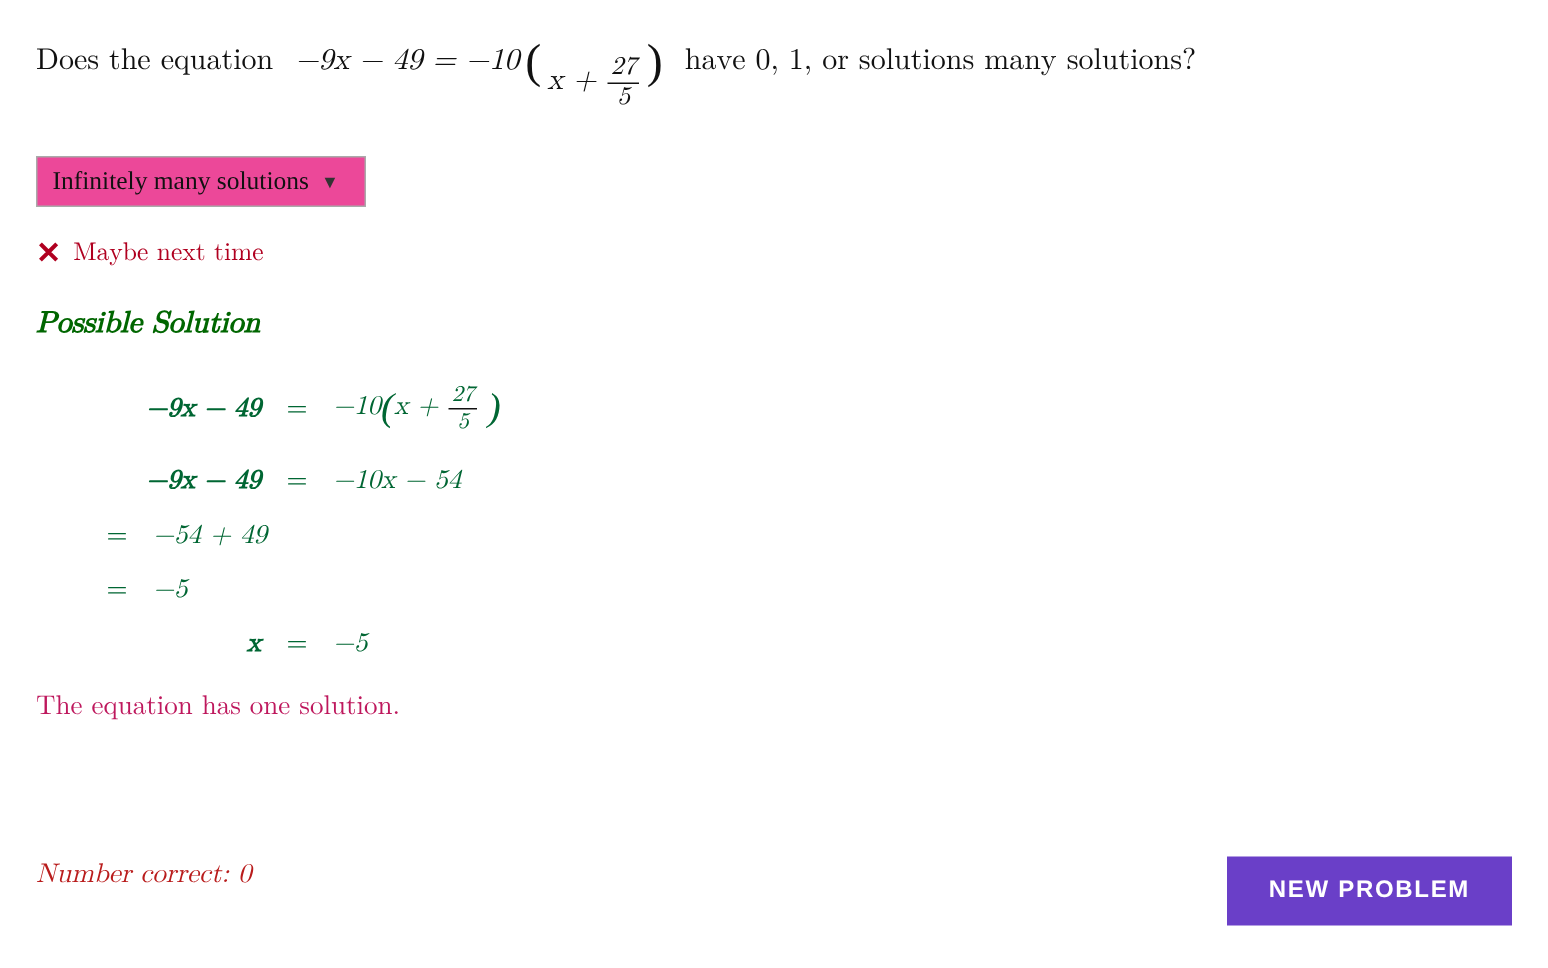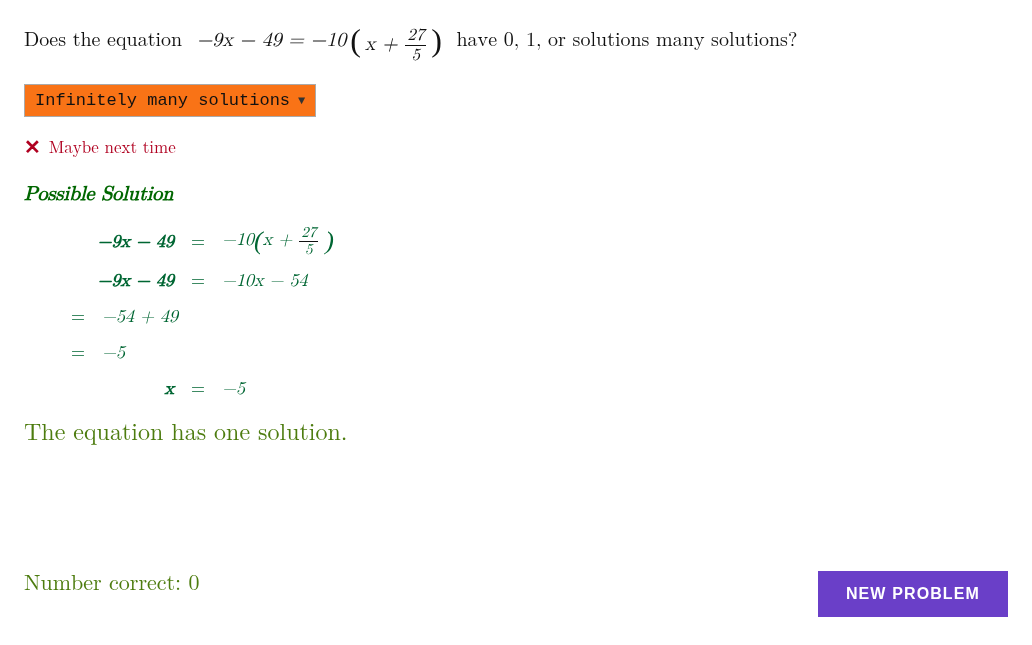--- a/index.html
+++ b/index.html
@@ -23,21 +23,21 @@
     }
     .math-inline {
       font-style: italic;
     }
     .fraction {
       display: inline-flex;
       flex-direction: column;
       align-items: center;
       vertical-align: middle;
       font-size: 17px;
-      margin: 2px 1px;
+      margin: 12px 1px;
     }
     .fraction .num {
       border-bottom: 1.5px solid #111;
       padding: 0 2px;
       line-height: 1.1;
     }
     .fraction .den {
       padding: 0 2px;
       line-height: 1.1;
     }
@@ -45,22 +45,22 @@
       font-size: 32px;
       line-height: 1;
       font-weight: 200;
       vertical-align: middle;
       font-family: 'Times New Roman', serif;
     }
     .dropdown-select {
       border: 1.5px solid #aaa;
       padding: 6px 10px;
       font-size: 17px;
-      font-family: Liberation Mono, monospace;
-      background: #f97316;
+      font-family: Liberation Serif, serif;
+      background: #ec4899;
       cursor: pointer;
       margin-bottom: 18px;
       display: inline-flex;
       align-items: center;
       gap: 8px;
       min-width: 220px;
     }
     .dropdown-arrow {
       font-size: 12px;
       color: #333;
@@ -108,36 +108,37 @@
       font-weight: bold;
     }
     .step-eq {
       min-width: 48px;
       text-align: center;
     }
     .step-rhs {
       font-style: italic;
     }
     .conclusion-line {
-      color: #4d7c0f;
-      font-size: 24px;
+      color: #be185d;
+      font-size: 18px;
       margin-bottom: 20px;
     }
     .bottom-bar {
       position: absolute;
       bottom: 28px;
       left: 24px;
       right: 24px;
       display: flex;
       align-items: center;
       justify-content: space-between;
     }
     .number-correct {
-      font-size: 22px;
-      color: #4d7c0f;
+      font-size: 18px;
+      color: #b91c1c;
+      font-style: italic;
     }
     .new-problem-btn {
       background: #6a3fc8;
       color: #fff;
       font-size: 16px;
       font-weight: bold;
       letter-spacing: 0.07em;
       border: none;
       padding: 14px 28px;
       cursor: pointer;

